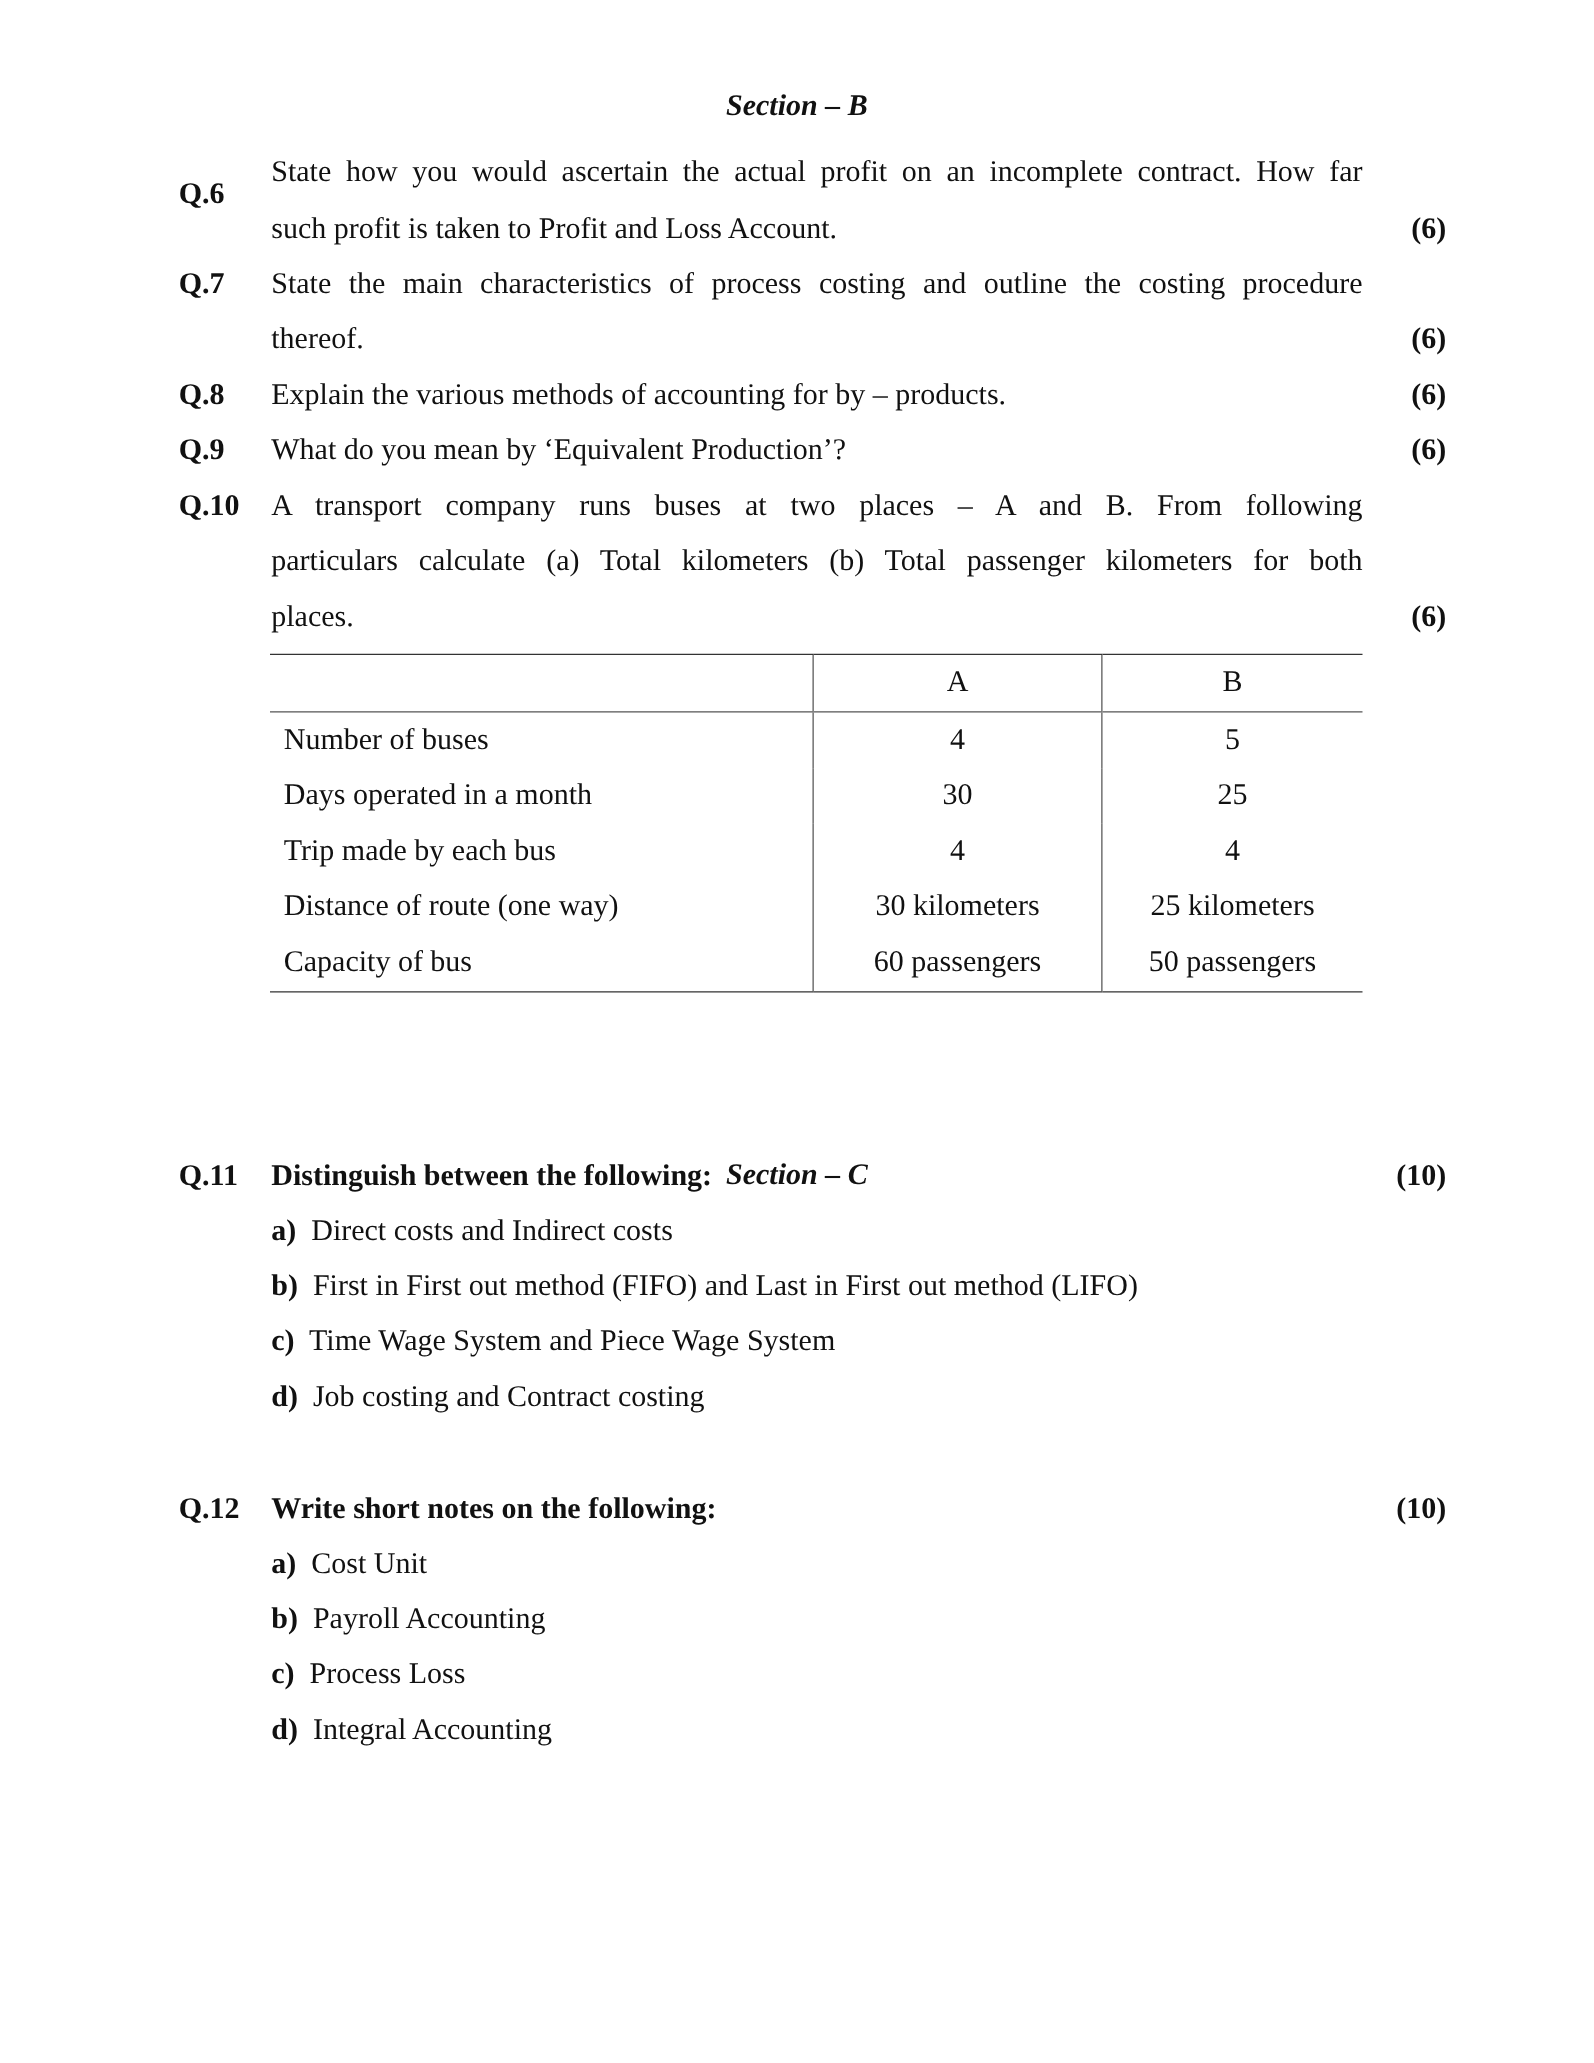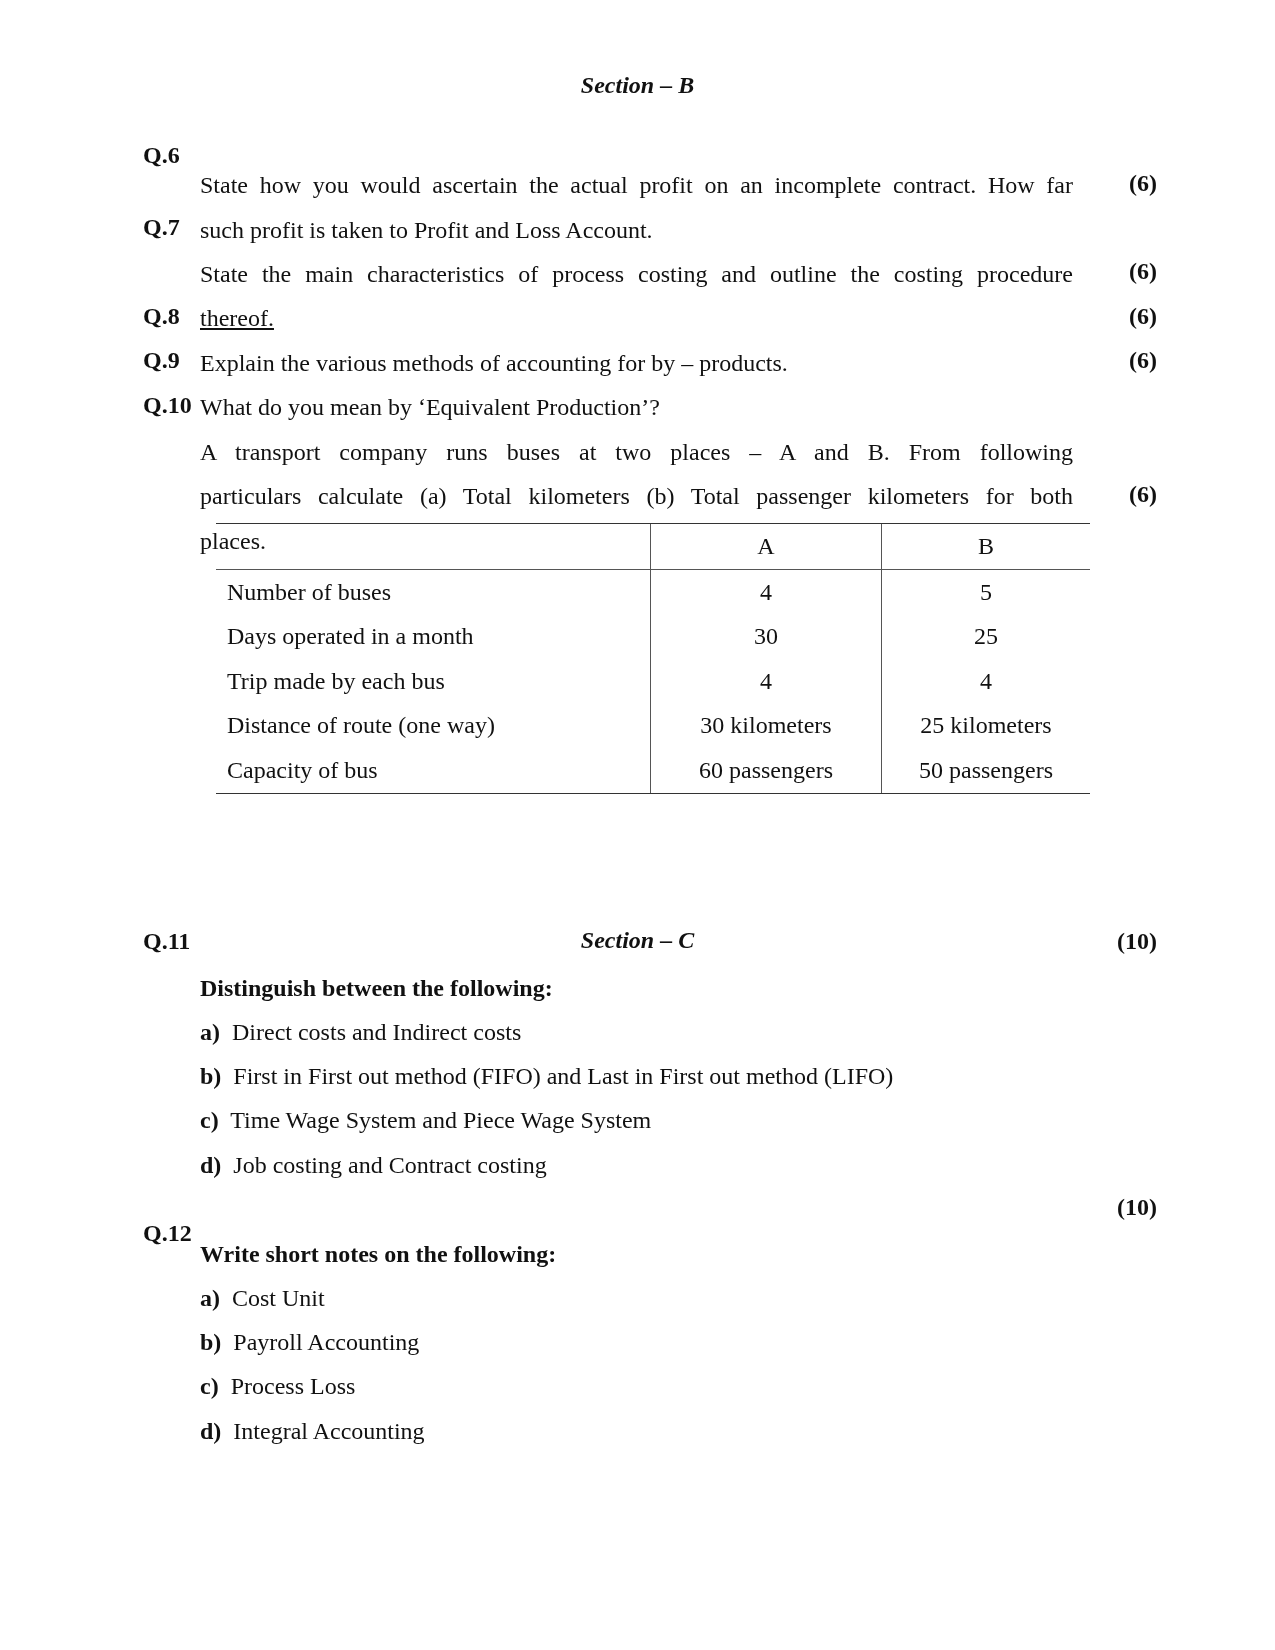--- a/index.html
+++ b/index.html
@@ -5,21 +5,21 @@
   html, body { margin: 0; padding: 0; background: #ffffff; }
   body {
     width: 1275px; height: 1650px; position: relative; overflow: hidden;
     font-family: "Liberation Serif", "DejaVu Serif", serif;
     color: #111111;
     font-size: 24px;
   }
   .abs { position: absolute; white-space: nowrap; }
   .section-title { font-weight: bold; width: 1275px; text-align: center; left: 0; font-style: italic; }
   .qnum { font-weight: bold; left: 143px; }
-  .qtext { left: 200px; margin-top: 47px; }
+  .qtext { left: 217px; }
   .justify { width: 873px; text-align: justify; text-align-last: justify; white-space: normal; }
   .marks { font-weight: bold; right: 118px; text-align: right; }
   .bold { font-weight: bold; }
   .sub-label { font-weight: bold; }
   table.data {
     position: absolute; left: 216px; top: 523px; width: 874px;
     border-collapse: collapse; font-size: 24px;
   }
   table.data td, table.data th {
     font-weight: normal; padding: 0; height: 44.5px; vertical-align: middle;
@@ -39,21 +39,21 @@
 <div>
   <div class="abs qnum" style="top:125px;margin-top:17px;">Q.6</div>
   <div class="abs qtext justify" style="top:125px;">State how you would ascertain the actual profit on an incomplete contract. How far</div>
   <div class="abs qtext" style="top:170px;">such profit is taken to Profit and Loss Account.</div>
   <div class="abs marks" style="top:170px;">(6)</div>
 </div>
 
 <div>
   <div class="abs qnum" style="top:214px;">Q.7</div>
   <div class="abs qtext justify" style="top:214px;">State the main characteristics of process costing and outline the costing procedure</div>
-  <div class="abs qtext" style="top:258px;text-decoration:underline;">thereof.</div>
+  <div class="abs qtext" style="top:258px;">thereof.</div>
   <div class="abs marks" style="top:258px;">(6)</div>
 </div>
 
 <div>
   <div class="abs qnum" style="top:303px;">Q.8</div>
   <div class="abs qtext" style="top:303px;">Explain the various methods of accounting for by – products.</div>
   <div class="abs marks" style="top:303px;">(6)</div>
 </div>
 
 <div>
@@ -126,21 +126,21 @@
     <span class="sub-label">c)</span>&nbsp;
     <span>Time Wage System and Piece Wage System</span>
   </div>
   <div class="abs qtext" style="top:1105px;">
     <span class="sub-label">d)</span>&nbsp;
     <span>Job costing and Contract costing</span>
   </div>
 </div>
 
 <div>
-  <div class="abs qnum" style="top:1220px;">Q.12</div>
+  <div class="abs qnum" style="top:1194px;">Q.12</div>
   <div class="abs qtext bold" style="top:1194px;">Write short notes on the following:</div>
   <div class="abs marks" style="top:1194px;">(10)</div>
 
   <div class="abs qtext" style="top:1238px;">
     <span class="sub-label">a)</span>&nbsp;
     <span>Cost Unit</span>
   </div>
   <div class="abs qtext" style="top:1282px;">
     <span class="sub-label">b)</span>&nbsp;
     <span>Payroll Accounting</span>

